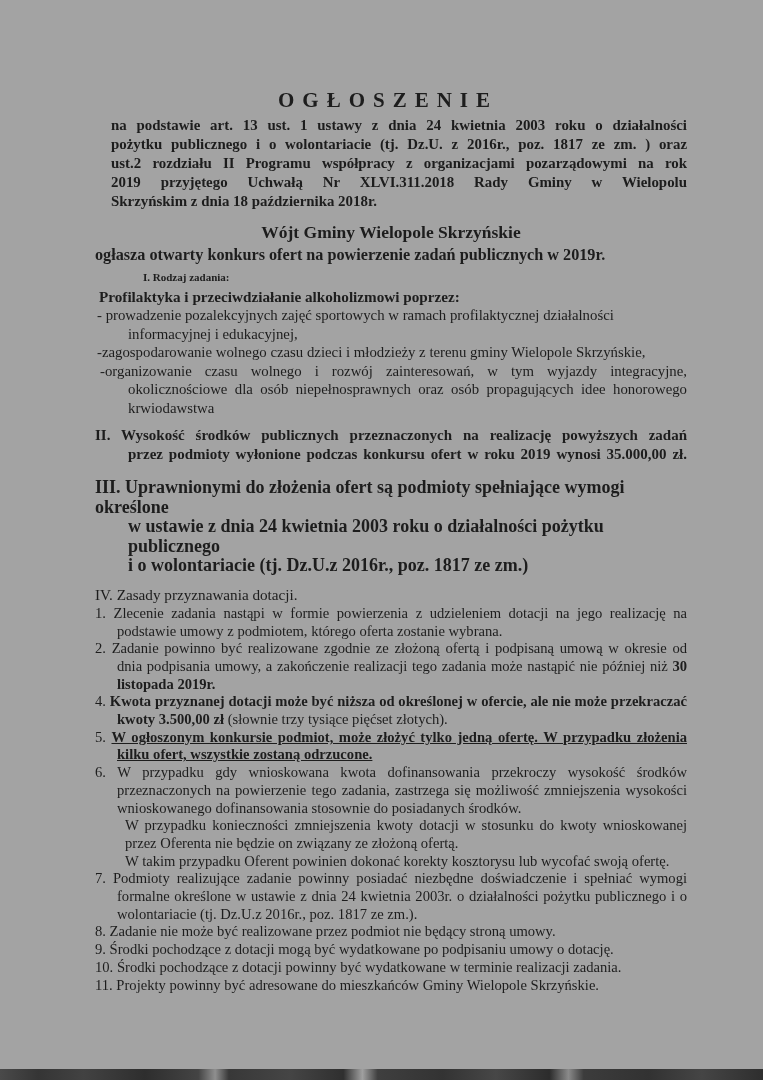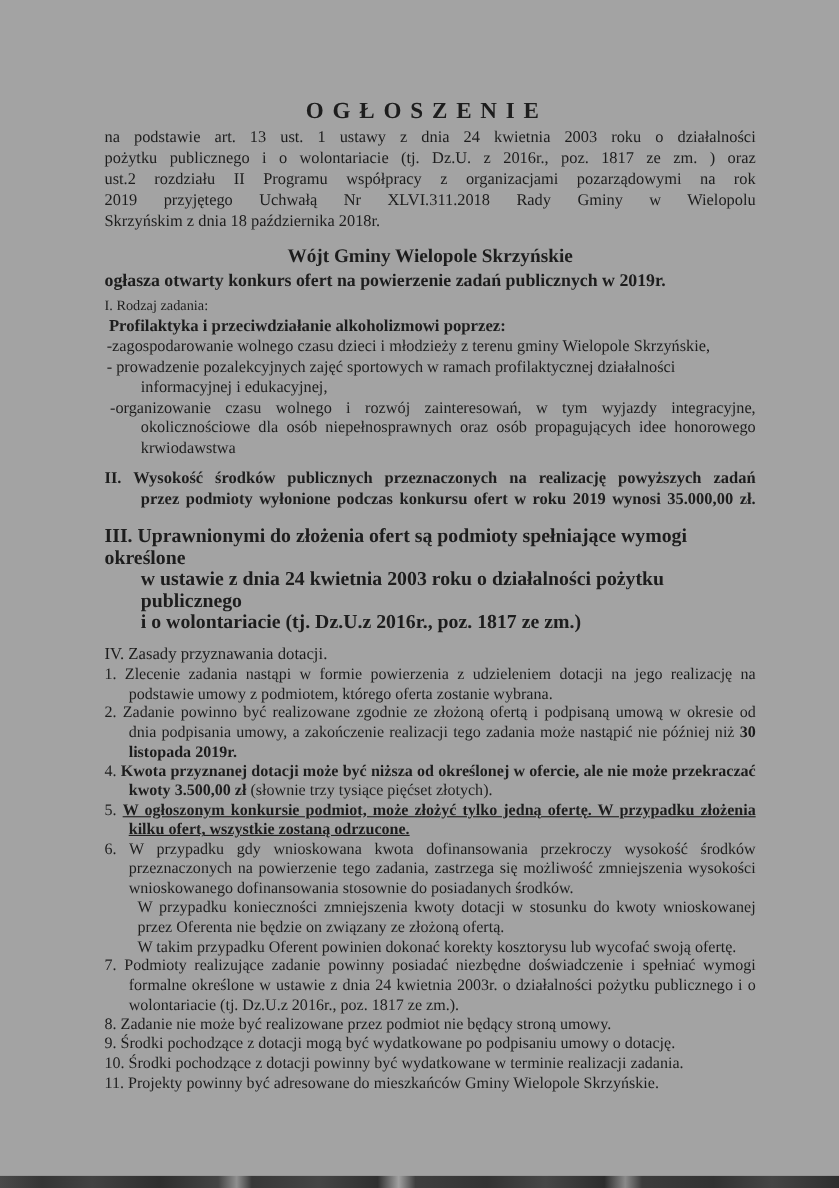--- a/index.html
+++ b/index.html
@@ -14,26 +14,26 @@
     -webkit-font-smoothing:antialiased;
   }
   .content{position:absolute;left:95px;top:88px;width:592px;}
   .b{font-weight:bold;}
   .u{text-decoration:underline;}
   .title{
     font-size:21px;line-height:24px;font-weight:bold;
     letter-spacing:8px;text-align:center;margin:0 0 4px -6px;
   }
   .intro div{
-    font-weight:normal;font-size:14.9px;line-height:19px;
+    font-weight:bold;font-size:14.9px;line-height:19px;margin-left:16px;
   }
   .jline{text-align:justify;text-align-last:justify;}
   .announcer{margin-top:10px;font-size:17.5px;line-height:22px;font-weight:bold;text-align:center;}
   .announcement{margin-top:2px;font-size:16.2px;line-height:21px;font-weight:bold;white-space:nowrap;}
-  .s1head{margin-top:2px;font-size:13px;line-height:19px;font-weight:normal;}
+  .s1head{margin-top:2px;font-size:11px;line-height:19px;font-weight:bold;margin-left:48px;}
   .s1sub{padding-left:4px;font-size:15.2px;line-height:19px;font-weight:bold;}
   .s1items{font-size:14.8px;line-height:18.6px;}
   .s1item{padding-left:33px;text-indent:-31px;}
   .s1item.i3{text-indent:-28px;}
   .just{text-align:justify;}
   .s2{margin-top:8px;font-size:15px;line-height:19.4px;font-weight:bold;}
   .s3{margin-top:14px;font-size:18px;line-height:19.4px;font-weight:bold;}
   .ind{padding-left:33px;}
   .s4head{margin-top:10px;font-size:15.2px;line-height:19.4px;font-weight:normal;}
   .s4items{font-size:14.6px;line-height:17.7px;}
@@ -66,22 +66,22 @@
       <div>Skrzyńskim z dnia 18 października 2018r.</div>
     </div>
 
     <div class="announcer">Wójt Gminy Wielopole Skrzyńskie</div>
     <div class="announcement">ogłasza otwarty konkurs ofert na powierzenie zadań publicznych w 2019r.</div>
 
     <div class="s1head">I. Rodzaj zadania:</div>
     <div class="s1sub">Profilaktyka i przeciwdziałanie alkoholizmowi poprzez:</div>
 
     <div class="s1items">
+      <div class="s1item">- prowadzenie pozalekcyjnych zajęć sportowych w ramach profilaktycznej działalności informacyjnej i edukacyjnej,</div>
       <div class="s1item">-zagospodarowanie wolnego czasu dzieci i młodzieży z terenu gminy Wielopole Skrzyńskie,</div>
-      <div class="s1item">- prowadzenie pozalekcyjnych zajęć sportowych w ramach profilaktycznej działalności informacyjnej i edukacyjnej,</div>
       <div class="s1item i3 just">-organizowanie czasu wolnego i rozwój zainteresowań, w tym wyjazdy integracyjne, okolicznościowe dla osób niepełnosprawnych oraz osób propagujących idee honorowego krwiodawstwa</div>
     </div>
 
     <div class="s2">
       <div class="jline">II. Wysokość środków publicznych przeznaczonych na realizację powyższych zadań</div>
       <div class="jline ind">przez podmioty wyłonione podczas konkursu ofert w roku 2019 wynosi 35.000,00 zł.</div>
     </div>
 
     <div class="s3">
       <div>III. Uprawnionymi do złożenia ofert są podmioty spełniające wymogi określone</div>

